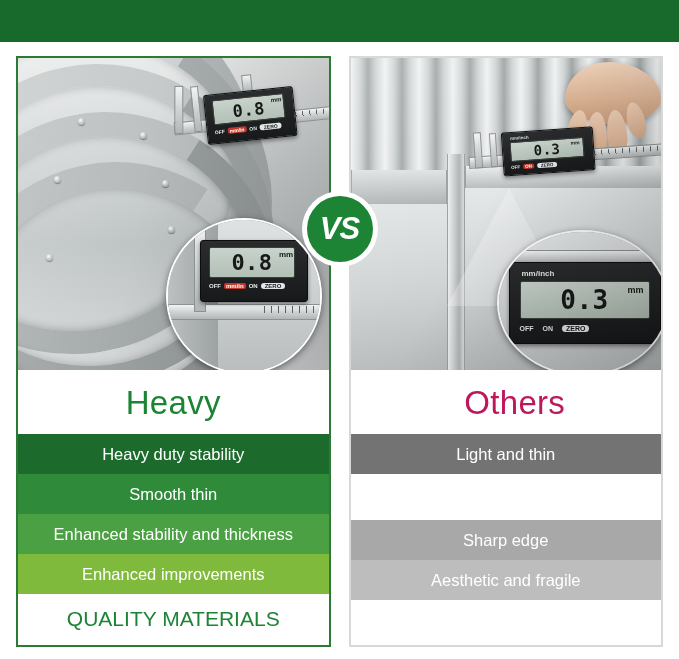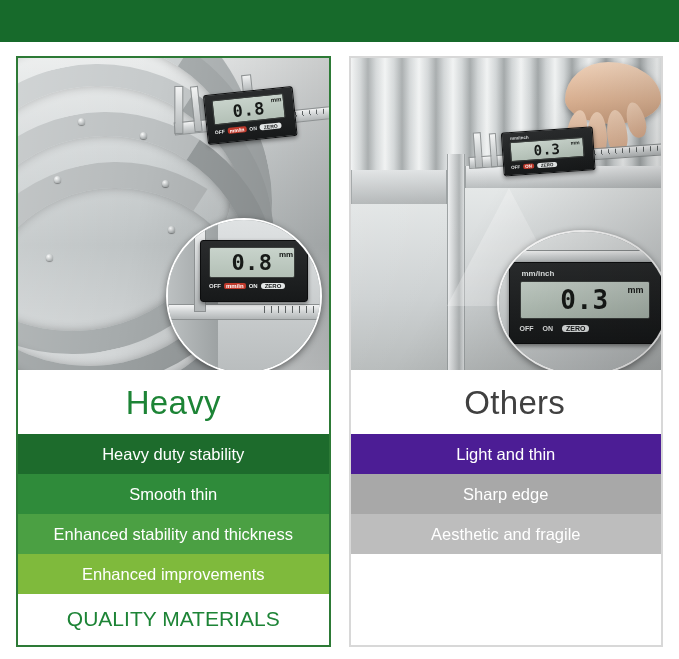--- a/index.html
+++ b/index.html
@@ -255,39 +255,39 @@
 
   
   .heading {
     text-align: center;
     font-size: 33px;
     padding: 14px 0 12px 0;
     font-weight: normal;
     letter-spacing: .3px;
   }
   .heading-ours { color: #1d8436; }
-  .heading-others { color: #404040; padding-left: 18px; }
+  .heading-others { color: #be185d; padding-left: 18px; }
 
   .feature-list { display: flex; flex-direction: column; }
   .feature {
     height: 40px;
     display: flex;
     align-items: center;
     justify-content: center;
     color: #ffffff;
     font-size: 16.5px;
     text-align: center;
     padding: 0 6px;
   }
   .f-o1 { background: #1d6b2c; }
   .f-o2 { background: #2f8b3a; }
   .f-o3 { background: #4ba043; }
   .f-o4 { background: #7fba3c; }
-  .f-x1 { background: #4c1d95; }
-  .f-x2 { background: #a8a8a8; }
+  .f-x1 { background: #737373; }
+  .f-x2 { background: #a8a8a8; margin-top: 46px; }
   .f-x3 { background: #bdbdbd; }
   .f-x4 { background: #d2d2d2; }
 
   .footer-note {
     flex: 1 1 auto;
     display: flex;
     align-items: center;
     justify-content: center;
     font-size: 21px;
     color: #1d8436;
@@ -295,20 +295,21 @@
   }
   .footer-spacer { flex: 1 1 auto; }
 </style>
 </head>
 <body>
 
 <div id="page">
 
   <div class="top-bar"></div>
 
+  <div class="vs-badge">VS</div>
 
   <div class="columns">
 
     <div class="col col-left">
       <div class="panel">
 
         <div class="photo photo-left">
           <div class="ring ring1"></div>
           <div class="ring ring2"></div>
           <div class="ring ring3"></div>

